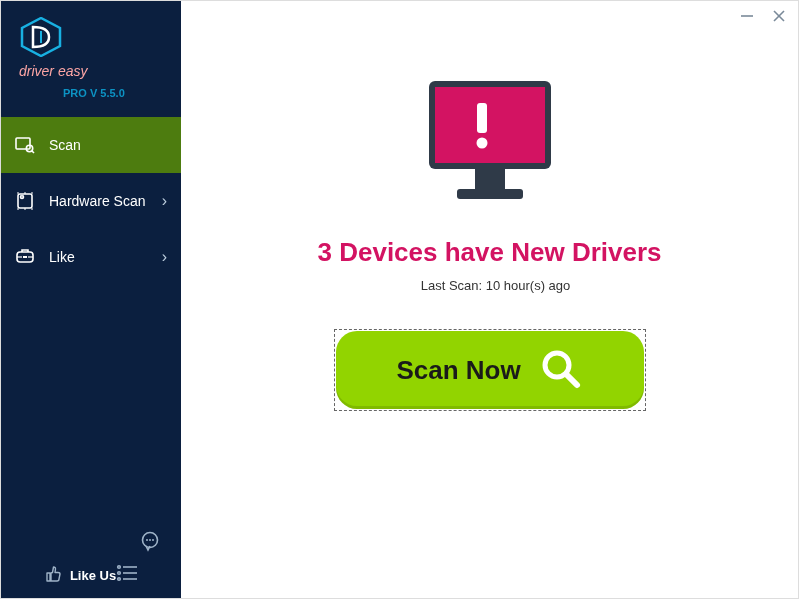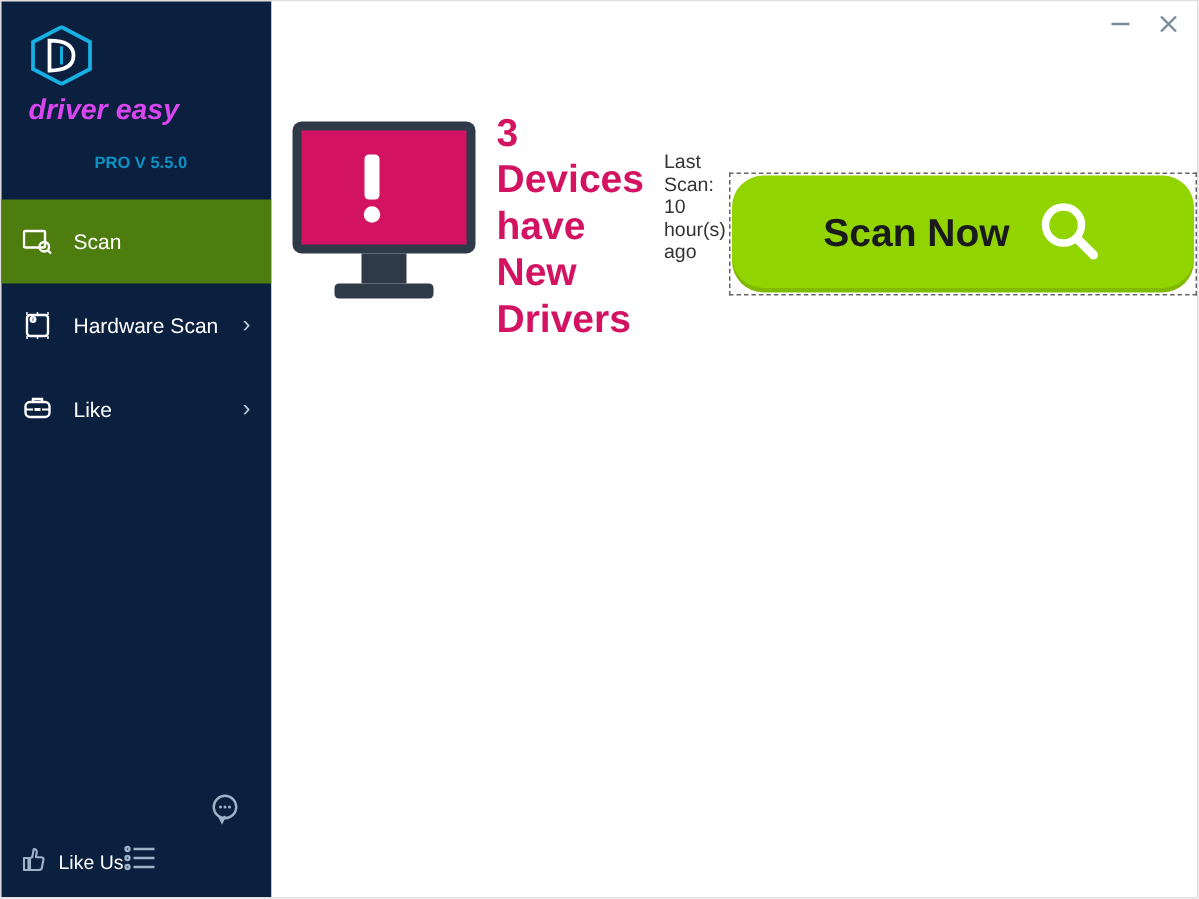--- a/index.html
+++ b/index.html
@@ -17,30 +17,30 @@
   color: #fff;
   display: flex;
   flex-direction: column;
   position: relative;
 }
 .logo-area {
   padding: 16px 12px 12px 18px;
 }
 .logo-svg { display: block; margin-bottom: 6px; }
 .brand {
-  font-size: 19px;
+  font-size: 14px;
   font-style: italic;
-  font-weight: 700;
-  color: #d946ef;
+  font-weight: 400;
+  color: #fca5a5;
 }
 .version {
   font-size: 11px;
   color: #0c93c4;
   margin-left: 44px;
-  margin-top: 18px;
+  margin-top: 8px;
   font-weight: 600;
 }
 .nav { margin-top: 6px; }
 .nav-item {
   display: flex;
   align-items: center;
   padding: 18px 14px;
   cursor: pointer;
   position: relative;
   font-size: 14px;
@@ -66,21 +66,22 @@
 }
 .feedback-row {
   display: flex;
   justify-content: flex-end;
   padding-right: 8px;
   margin-bottom: 8px;
 }
 .likeus-row {
   display: flex;
   align-items: center;
-  justify-content: flex-start;
+  justify-content: center;
+  font-weight: bold;
 }
 .likeus {
   display: flex;
   align-items: center;
   font-size: 13px;
   cursor: pointer;
 }
 .likeus .icon { margin-right: 8px; }
 
 .main {
@@ -97,20 +98,21 @@
 .win-btn {
   width: 18px; height: 18px;
   cursor: pointer;
   color: #7a8a99;
   display: flex;
   align-items: center;
   justify-content: center;
 }
 .content {
   display: flex;
+  flex-direction: column;
   align-items: center;
   padding-top: 72px;
 }
 .monitor { margin-bottom: 20px; }
 .headline {
   color: #d31362;
   font-size: 26px;
   font-weight: 700;
   margin-bottom: 10px;
 }

